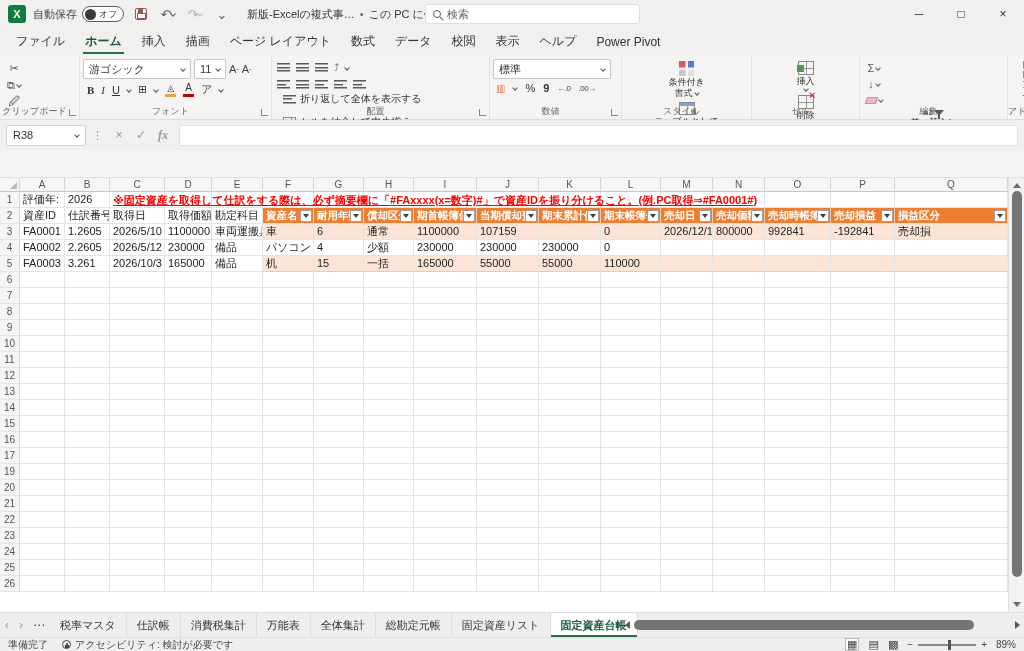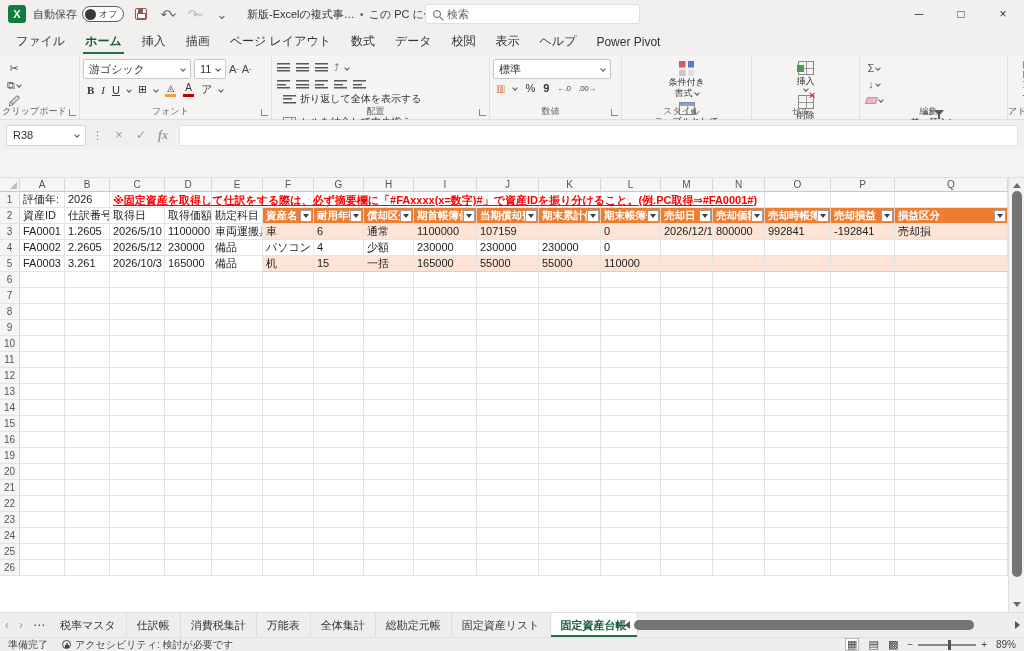--- a/index.html
+++ b/index.html
@@ -820,20 +820,40 @@
           <div class="cell" style="width: 62px;"></div>
           <div class="cell" style="width: 62px;"></div>
           <div class="cell" style="width: 60px;"></div>
           <div class="cell" style="width: 52px;"></div>
           <div class="cell" style="width: 52px;"></div>
           <div class="cell" style="width: 66px;"></div>
           <div class="cell" style="width: 64px;"></div>
           <div class="cell" style="width: 113px;"></div>
         </div>
         <div class="grow">
+          <div class="gnum">17</div>
+          <div class="cell" style="width: 45px;"></div>
+          <div class="cell" style="width: 45px;"></div>
+          <div class="cell" style="width: 55px;"></div>
+          <div class="cell" style="width: 47px;"></div>
+          <div class="cell" style="width: 51px;"></div>
+          <div class="cell" style="width: 51px;"></div>
+          <div class="cell" style="width: 50px;"></div>
+          <div class="cell" style="width: 50px;"></div>
+          <div class="cell" style="width: 63px;"></div>
+          <div class="cell" style="width: 62px;"></div>
+          <div class="cell" style="width: 62px;"></div>
+          <div class="cell" style="width: 60px;"></div>
+          <div class="cell" style="width: 52px;"></div>
+          <div class="cell" style="width: 52px;"></div>
+          <div class="cell" style="width: 66px;"></div>
+          <div class="cell" style="width: 64px;"></div>
+          <div class="cell" style="width: 113px;"></div>
+        </div>
+        <div class="grow">
           <div class="gnum">19</div>
           <div class="cell" style="width: 45px;"></div>
           <div class="cell" style="width: 45px;"></div>
           <div class="cell" style="width: 55px;"></div>
           <div class="cell" style="width: 47px;"></div>
           <div class="cell" style="width: 51px;"></div>
           <div class="cell" style="width: 51px;"></div>
           <div class="cell" style="width: 50px;"></div>
           <div class="cell" style="width: 50px;"></div>
           <div class="cell" style="width: 63px;"></div>

